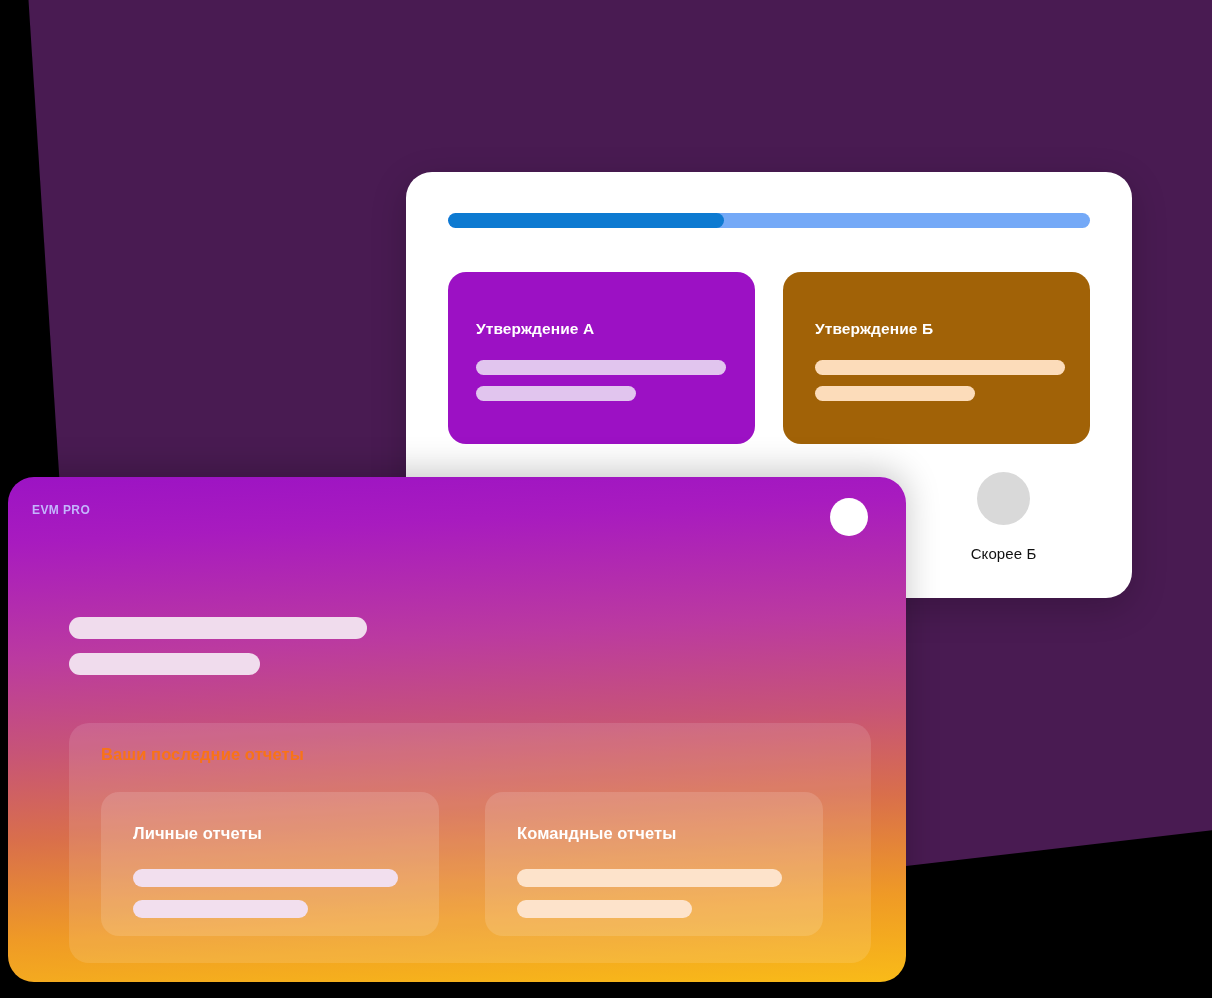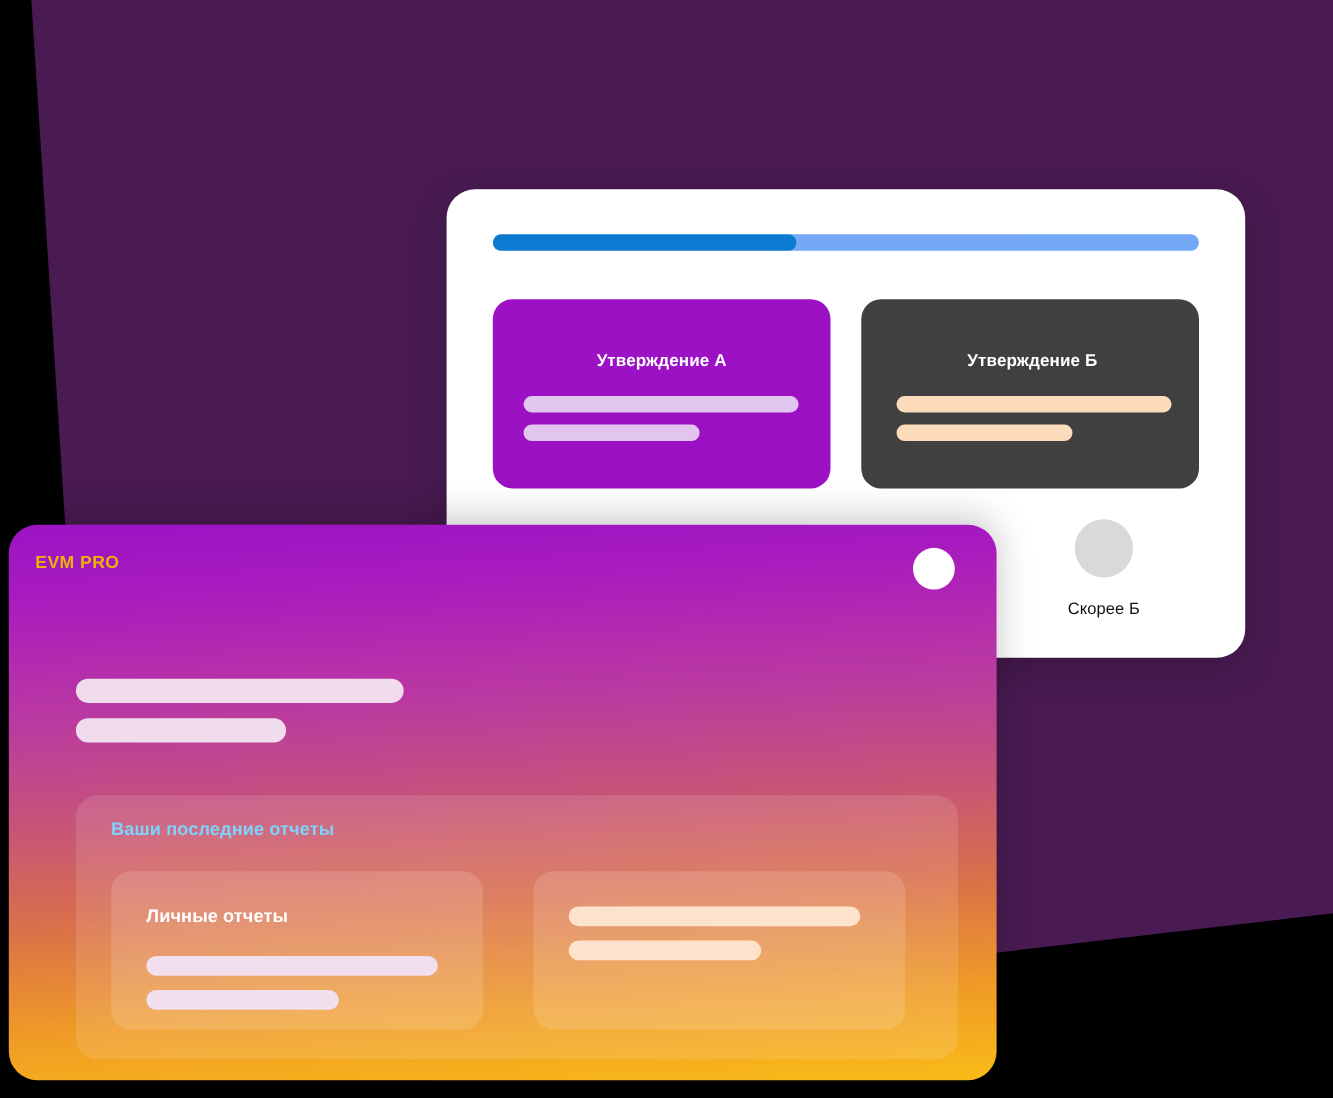--- a/index.html
+++ b/index.html
@@ -39,21 +39,20 @@
   .back-card {
     position: absolute;
     left: 406px;
     top: 172px;
     width: 726px;
     height: 426px;
     background: #ffffff;
     border-radius: 26px;
     z-index: 2;
     box-shadow: 0 10px 36px rgba(0,0,0,0.20);
-    text-align: center;
   }
 
   .progress-track {
     position: absolute;
     left: 42px;
     top: 41px;
     width: 642px;
     height: 15px;
     background: #74a9f7;
     border-radius: 8px;
@@ -78,21 +77,21 @@
   }
   .choice-card {
     width: 307px;
     height: 172px;
     border-radius: 18px;
     position: relative;
     box-sizing: border-box;
     padding: 48px 28px 0 28px;
   }
   .choice-card.a { background: #9c11c4; }
-  .choice-card.b { background: #404040; padding-left: 32px; }
+  .choice-card.b { background: #a16207; padding-left: 32px; }
 
   .choice-title {
     color: #ffffff;
     font-size: 15.5px;
     font-weight: bold;
     letter-spacing: 0.1px;
     margin: 0 0 22px 0;
   }
   .sk {
     border-radius: 9px;
@@ -145,23 +144,23 @@
         #f9bb18 100%);
     z-index: 3;
     overflow: hidden;
     box-shadow: 0 -6px 34px rgba(0,0,0,0.22);
   }
 
   .brand {
     position: absolute;
     left: 32px;
     top: 503px;
-    font-size: 16px;
-    font-weight: bold;
-    color: #eab308;
+    font-size: 12px;
+    font-weight: bold;
+    color: #c4b5fd;
     letter-spacing: 0.4px;
     z-index: 4;
   }
   .avatar-dot {
     position: absolute;
     left: 830px;
     top: 498px;
     width: 38px;
     height: 38px;
     border-radius: 50%;
@@ -198,21 +197,21 @@
     height: 240px;
     border-radius: 20px;
     background: rgba(255,255,255,0.12);
     z-index: 4;
     box-sizing: border-box;
     padding: 22px 32px 0 32px;
   }
   .reports-title {
     font-size: 16.5px;
     font-weight: bold;
-    color: #7dd3fc;
+    color: #f97316;
     letter-spacing: 0.1px;
     margin: 0;
   }
   .reports-grid {
     margin-top: 28px;
     display: flex;
     gap: 46px;
   }
   .report-card {
     width: 338px;
@@ -289,20 +288,21 @@
 
     <div class="reports-grid">
 
       <div class="report-card personal">
         <div class="report-title">Личные отчеты</div>
         <div class="rsk w-full"></div>
         <div class="rsk w-half"></div>
       </div>
 
       <div class="report-card team">
+        <div class="report-title">Командные отчеты</div>
         <div class="rsk w-full"></div>
         <div class="rsk w-half"></div>
       </div>
 
     </div>
   </div>
 
 </div>
 
 </body></html>

